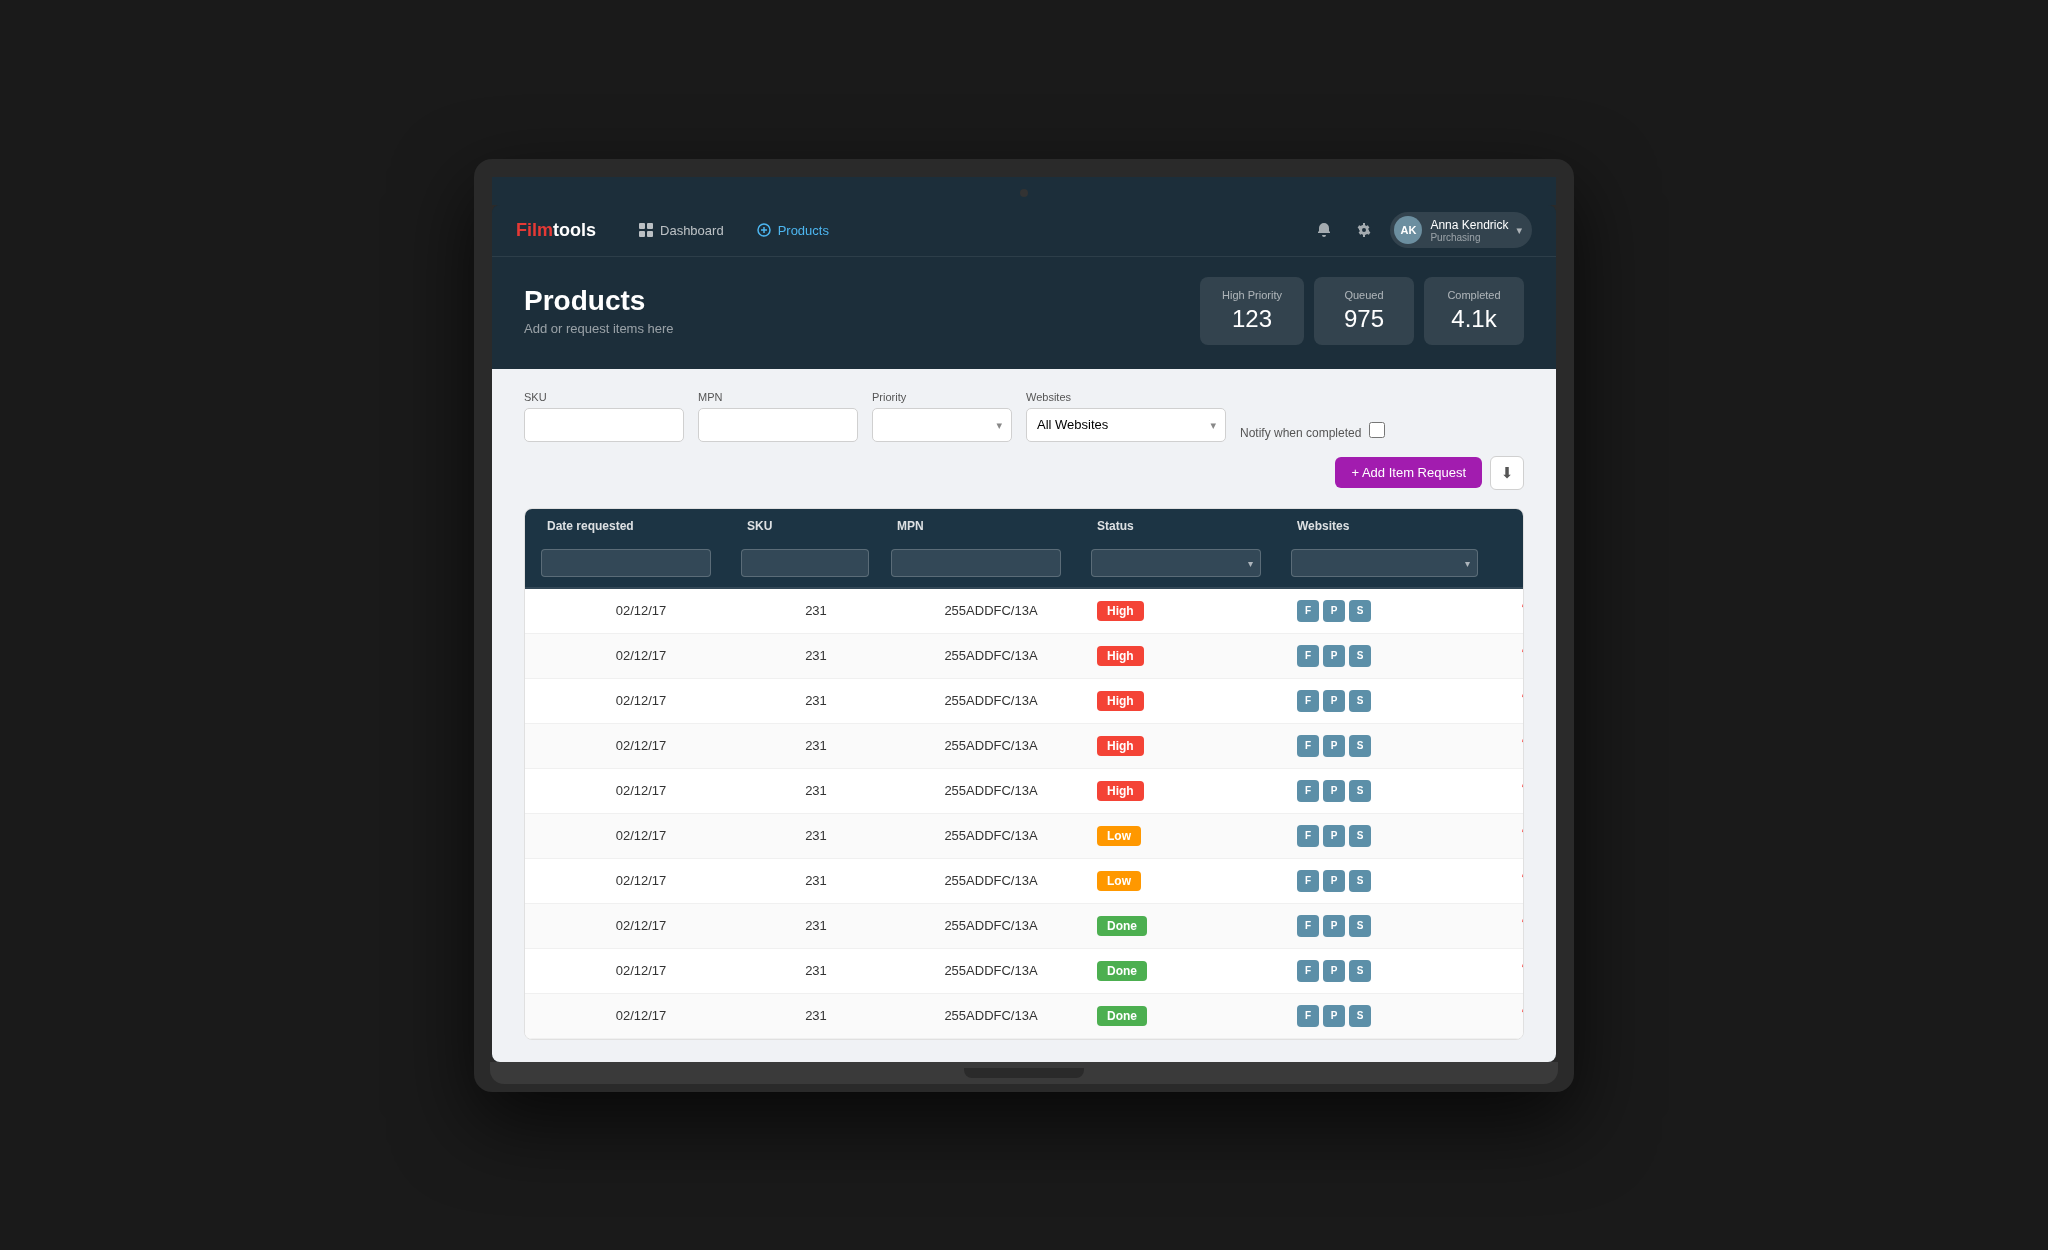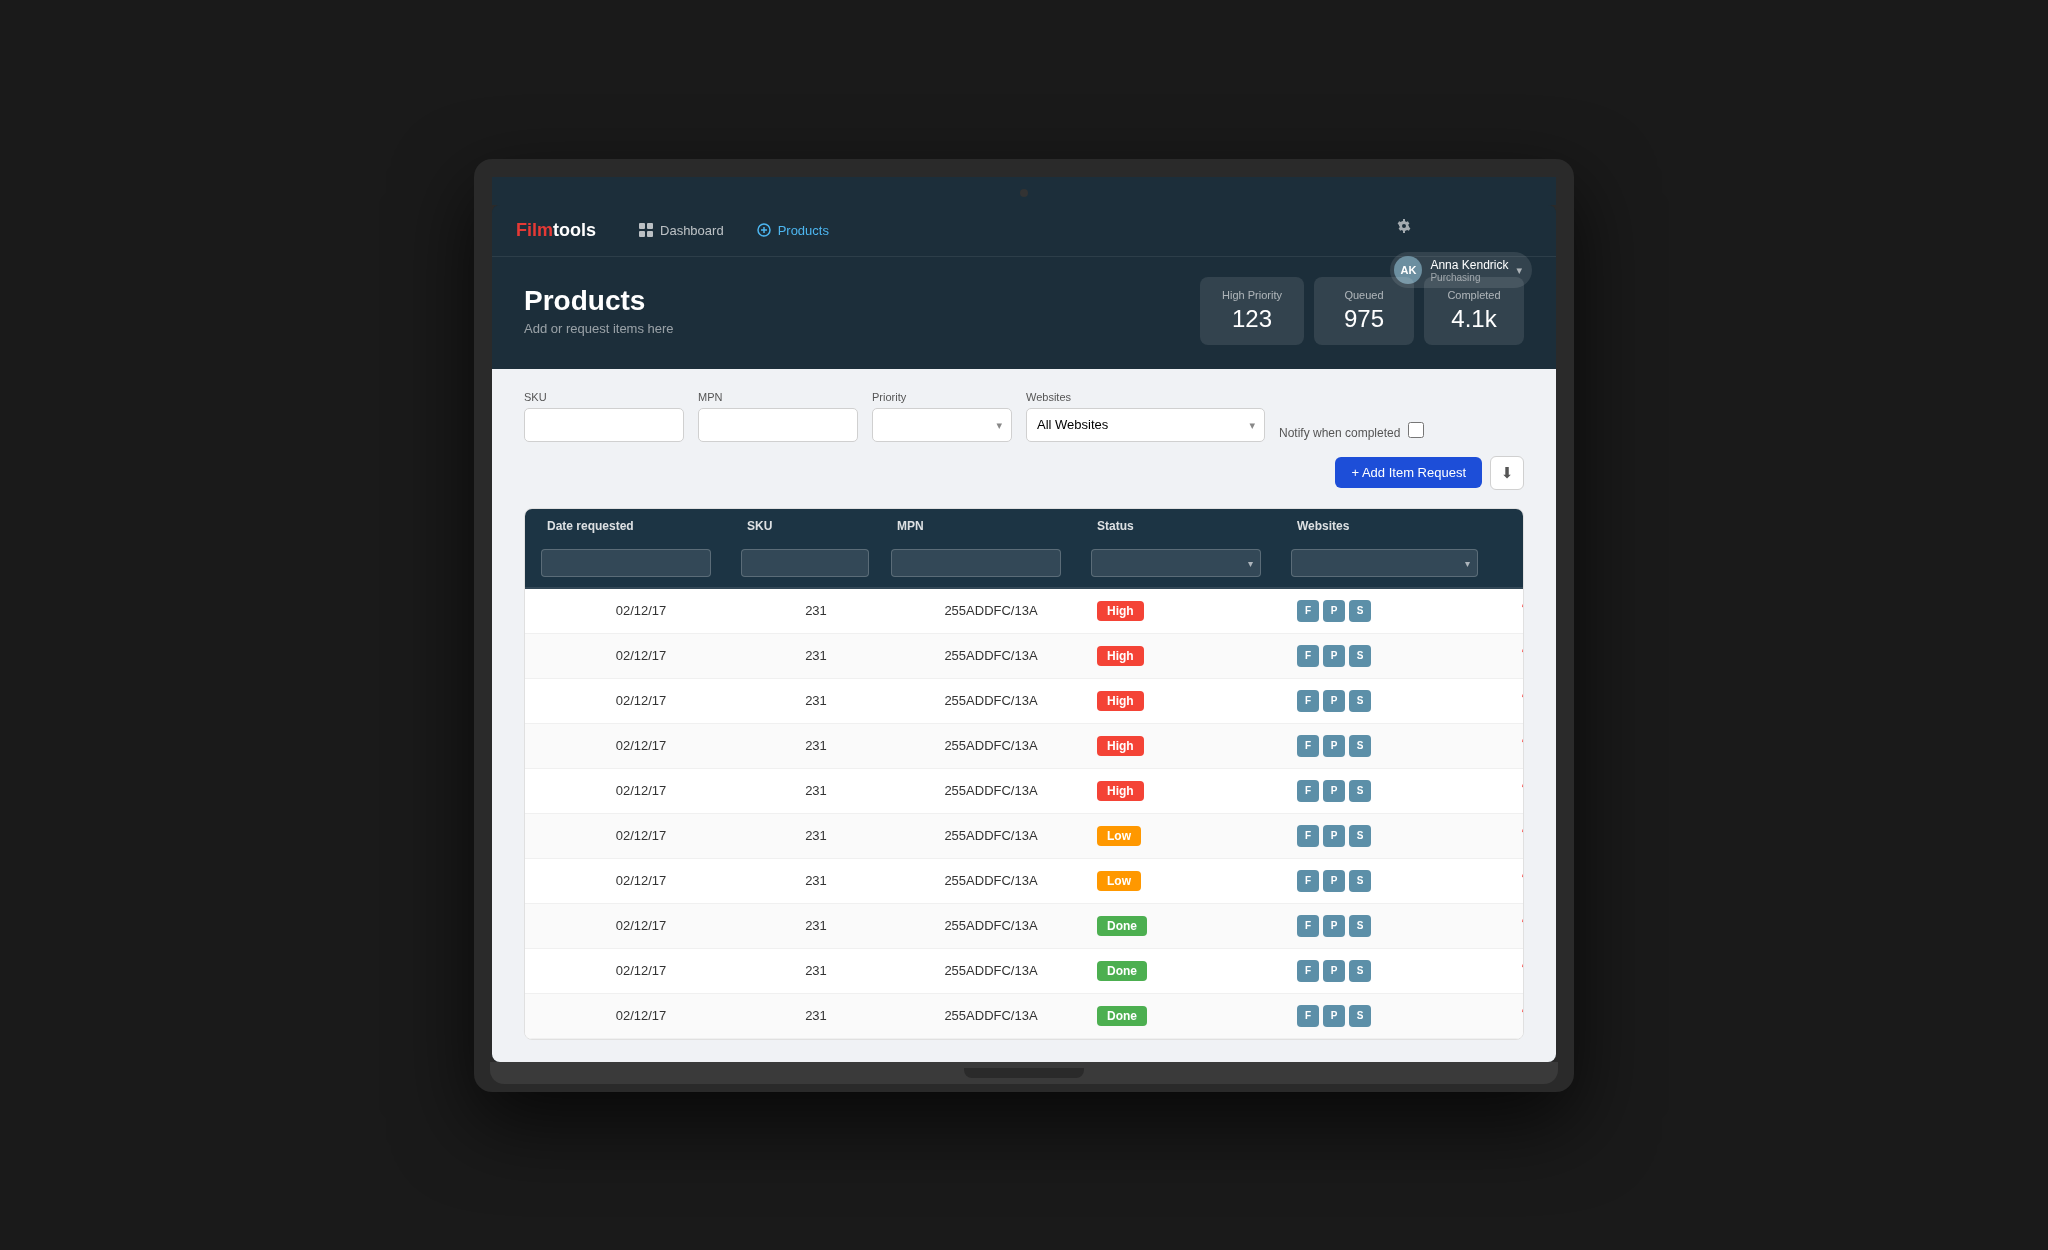--- a/index.html
+++ b/index.html
@@ -83,22 +83,22 @@
       text-decoration: none;
     }
     .nav-item.active {
       color: white;
     }
     .nav-item .nav-icon {
       width: 16px; height: 16px;
     }
     .nav-right {
       display: flex;
+      align-items: center;
       gap: 12px;
-      flex-direction: column;
     }
     .nav-icon-btn {
       width: 28px; height: 28px;
       display: flex; align-items: center; justify-content: center;
       color: rgba(255,255,255,0.6);
       cursor: pointer;
       font-size: 14px;
     }
     .user-badge {
       display: flex;
@@ -188,21 +188,21 @@
       border-radius: 5px;
       padding: 0 10px;
       font-size: 13px;
       background: white;
       width: 140px;
       outline: none;
       appearance: none;
       cursor: pointer;
     }
     .filter-select-wide {
-      width: 239px;
+      width: 200px;
     }
     .select-wrapper {
       position: relative;
     }
     .select-wrapper::after {
       content: '▾';
       position: absolute;
       right: 10px;
       top: 50%;
       transform: translateY(-50%);
@@ -221,21 +221,21 @@
       width: 16px; height: 16px;
       cursor: pointer;
     }
     .actions-group {
       display: flex;
       gap: 8px;
       align-items: center;
       margin-left: auto;
     }
     .add-btn {
-      background: #1d4ed8;
+      background: #a21caf;
       color: white;
       border: none;
       border-radius: 6px;
       padding: 8px 16px;
       font-size: 13px;
       cursor: pointer;
       display: flex;
       align-items: center;
       gap: 6px;
       font-weight: 500;

